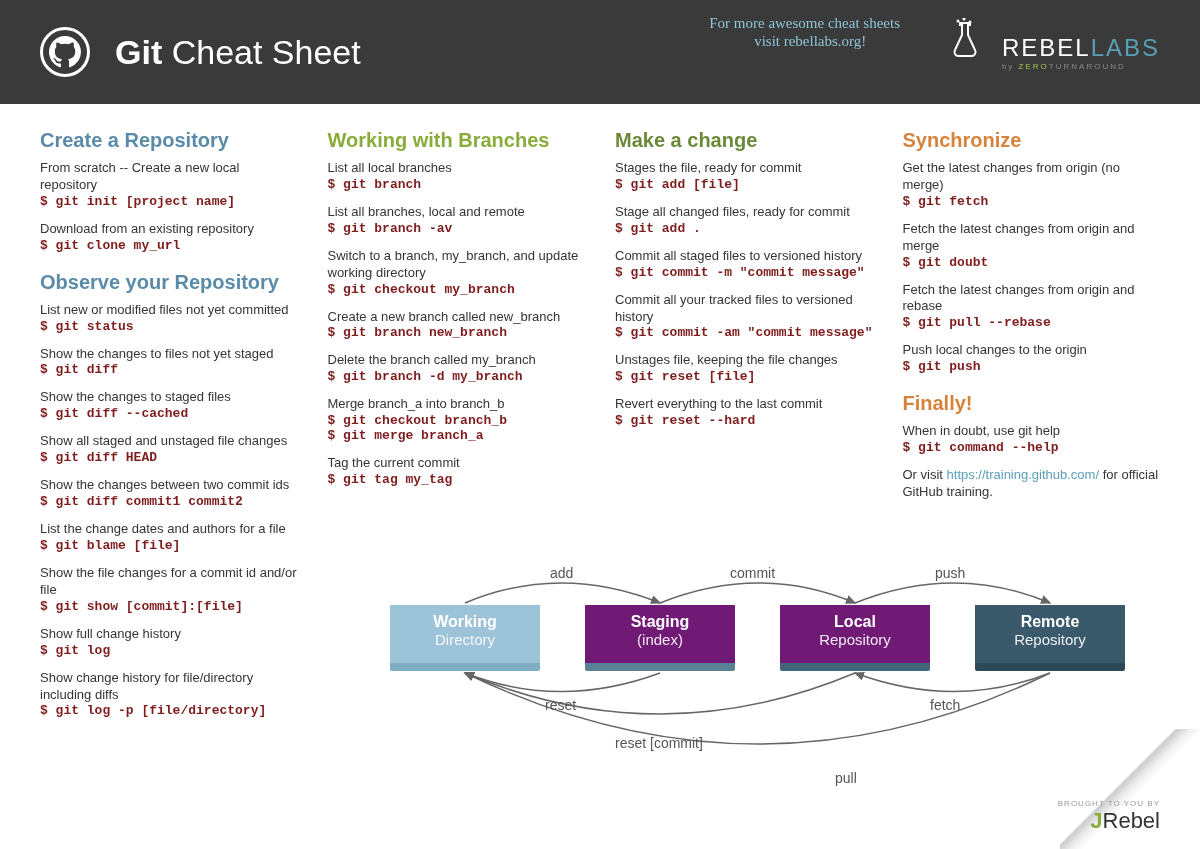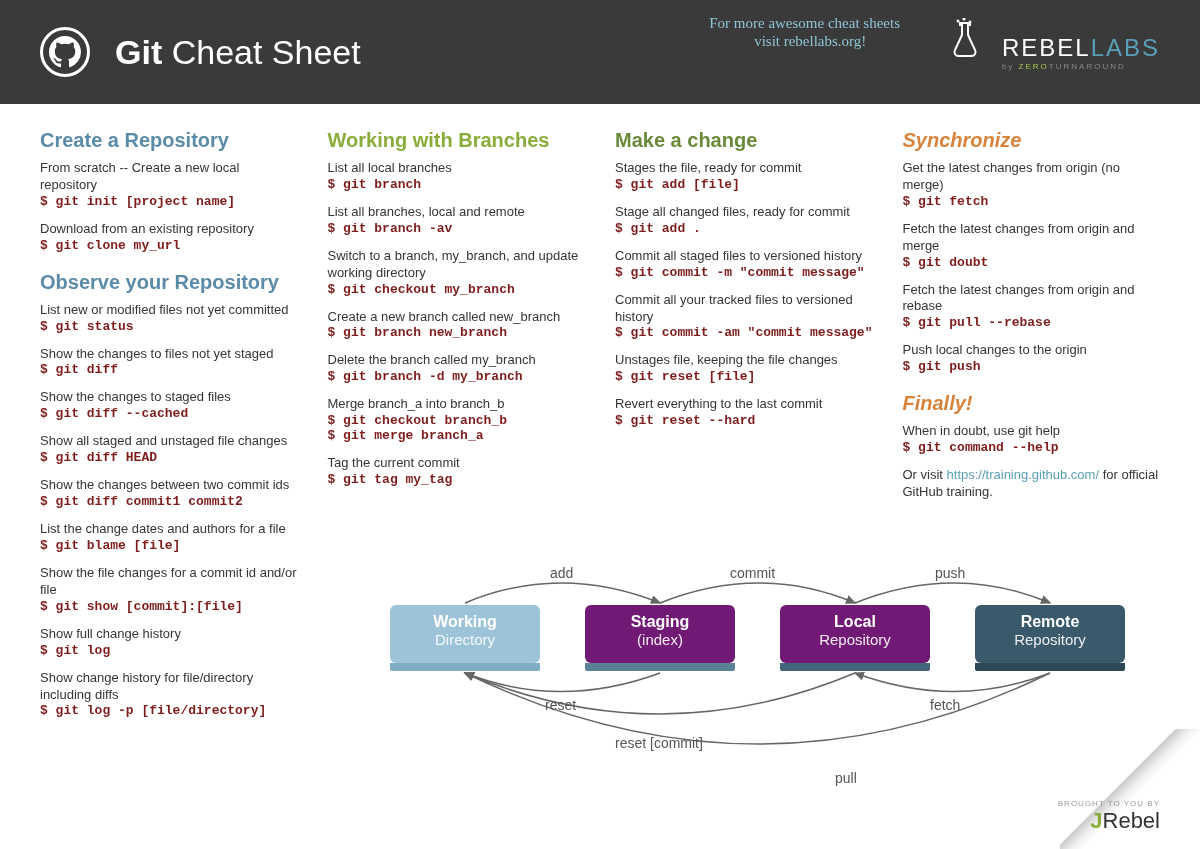--- a/index.html
+++ b/index.html
@@ -68,21 +68,21 @@
     min-width: 0;
   }
   .section-title {
     font-size: 20px;
     font-weight: 700;
     margin-bottom: 8px;
   }
   .col1 .section-title { color: #5a8ba8; }
   .col2 .section-title { color: #8aac3a; }
   .col3 .section-title { color: #6a8a3a; }
-  .col4 .section-title { color: #d8833b; font-style: italic; }
+  .col4 .section-title { color: #d8833b; }
   .col4 .finally { color: #d8833b; }
 
   .item { margin-bottom: 12px; }
   .desc { font-size: 13px; color: #353535; line-height: 1.3; }
   .cmd { font-family: "Courier New", monospace; font-size: 13px; font-weight: 700; color: #7f1d1d; }
   .link { color: #5a9fb8; }
 
   .diagram {
     position: absolute;
     left: 360px;
@@ -91,21 +91,21 @@
     height: 280px;
   }
   .box {
     position: absolute;
     width: 150px;
     height: 58px;
     text-align: center;
     color: #fff;
     padding-top: 8px;
     font-size: 16px;
-    border-radius: 6px;
+    border-radius: 0;
   }
   .box .t1 { font-weight: 700; font-size: 16px; }
   .box .t2 { font-weight: 300; font-size: 15px; opacity: 0.9; }
   .box::after {
     content: "";
     position: absolute;
     left: 0; right: 0; bottom: -8px;
     height: 8px;
     background: rgba(0,0,0,0.25);
     border-radius: 0 0 2px 2px;

